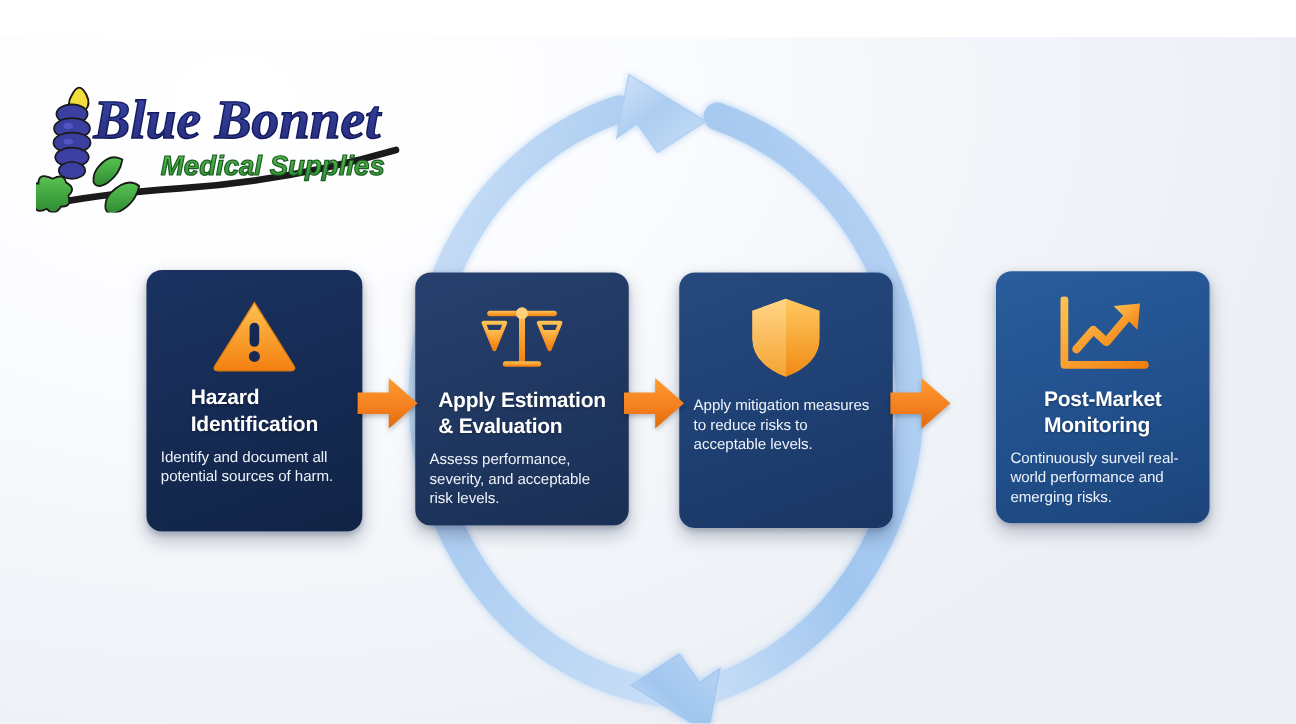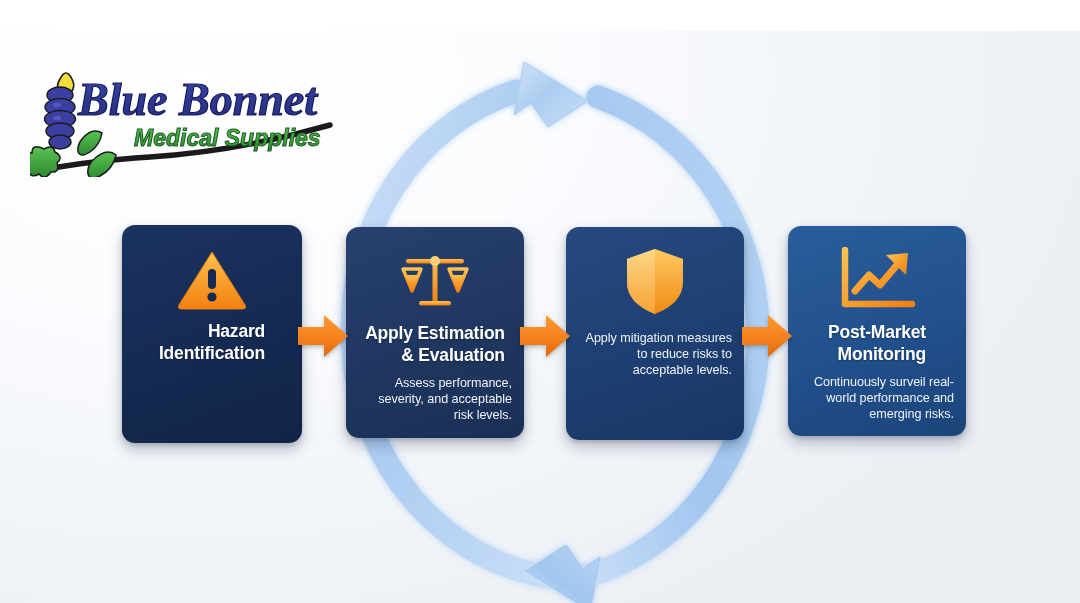--- a/index.html
+++ b/index.html
@@ -48,21 +48,21 @@
   .card {
     position: absolute;
     border-radius: 13px;
     box-shadow: 0 7px 14px rgba(20, 35, 65, 0.26), 0 2px 4px rgba(20, 35, 65, 0.18);
     box-sizing: border-box;
     padding: 16px 12px 12px 12px;
     display: flex;
     flex-direction: column;
     align-items: center;
     color: #ffffff;
-    text-align: right;
+    text-align: left;
   }
   .card-icon {
     height: 76px;
     display: flex;
     align-items: center;
     justify-content: center;
     margin-bottom: 2px;
   }
   .card-title {
     font-size: 17.5px;
@@ -79,21 +79,21 @@
     color: #eef3fa;
     letter-spacing: -0.05px;
   }
 
   #card-1 { left: 122px; top: 194px; width: 180px; height: 218px;
     background: linear-gradient(160deg, #1b3362 0%, #152a52 55%, #112446 100%); }
   #card-2 { left: 346px; top: 196px; width: 178px; height: 211px;
     background: linear-gradient(160deg, #27406e 0%, #1f3760 55%, #1a2f54 100%); }
   #card-3 { left: 566px; top: 196px; width: 178px; height: 213px;
     background: linear-gradient(160deg, #264a7f 0%, #1e3f72 55%, #1a3663 100%); }
-  #card-4 { left: 788px; top: 195px; width: 178px; height: 210px;
+  #card-4 { left: 830px; top: 195px; width: 178px; height: 210px;
     background: linear-gradient(160deg, #2a5d9c 0%, #21508c 55%, #1c447a 100%); }
 
   
   .connector {
     position: absolute;
     width: 54px;
     height: 50px;
     top: 280px;
     filter: drop-shadow(0 2px 2px rgba(0,0,0,0.25));
   }
@@ -189,20 +189,21 @@
         </defs>
         <path d="M36 5 L69 58 Q71 62 66 62 L6 62 Q1 62 3 58 Z" fill="url(#orG1)" stroke="#e07c12" stroke-width="1"></path>
         <rect x="32" y="22" width="8" height="20" rx="4" fill="#152a52"></rect>
         <circle cx="36" cy="50" r="4.6" fill="#152a52"></circle>
       </svg>
     </div>
     <div class="card-title">
       <span>Hazard</span><br>
       <span>Identification</span>
     </div>
+    <div class="card-desc">Identify and document all potential sources of harm.</div>
   </div>
 
   <div class="card" id="card-2">
     <div class="card-icon">
       <svg width="74" height="68" viewBox="0 0 74 68">
         <defs>
           <linearGradient id="orG2" x1="0" y1="0" x2="0" y2="1">
             <stop offset="0%" stop-color="#ffc152"></stop>
             <stop offset="100%" stop-color="#f2800f"></stop>
           </linearGradient>

